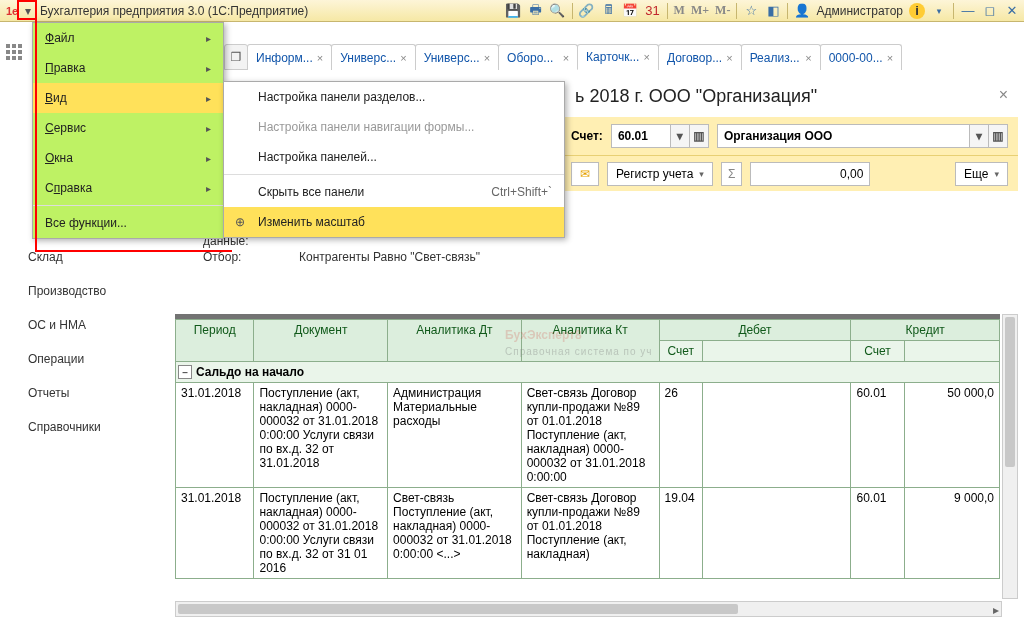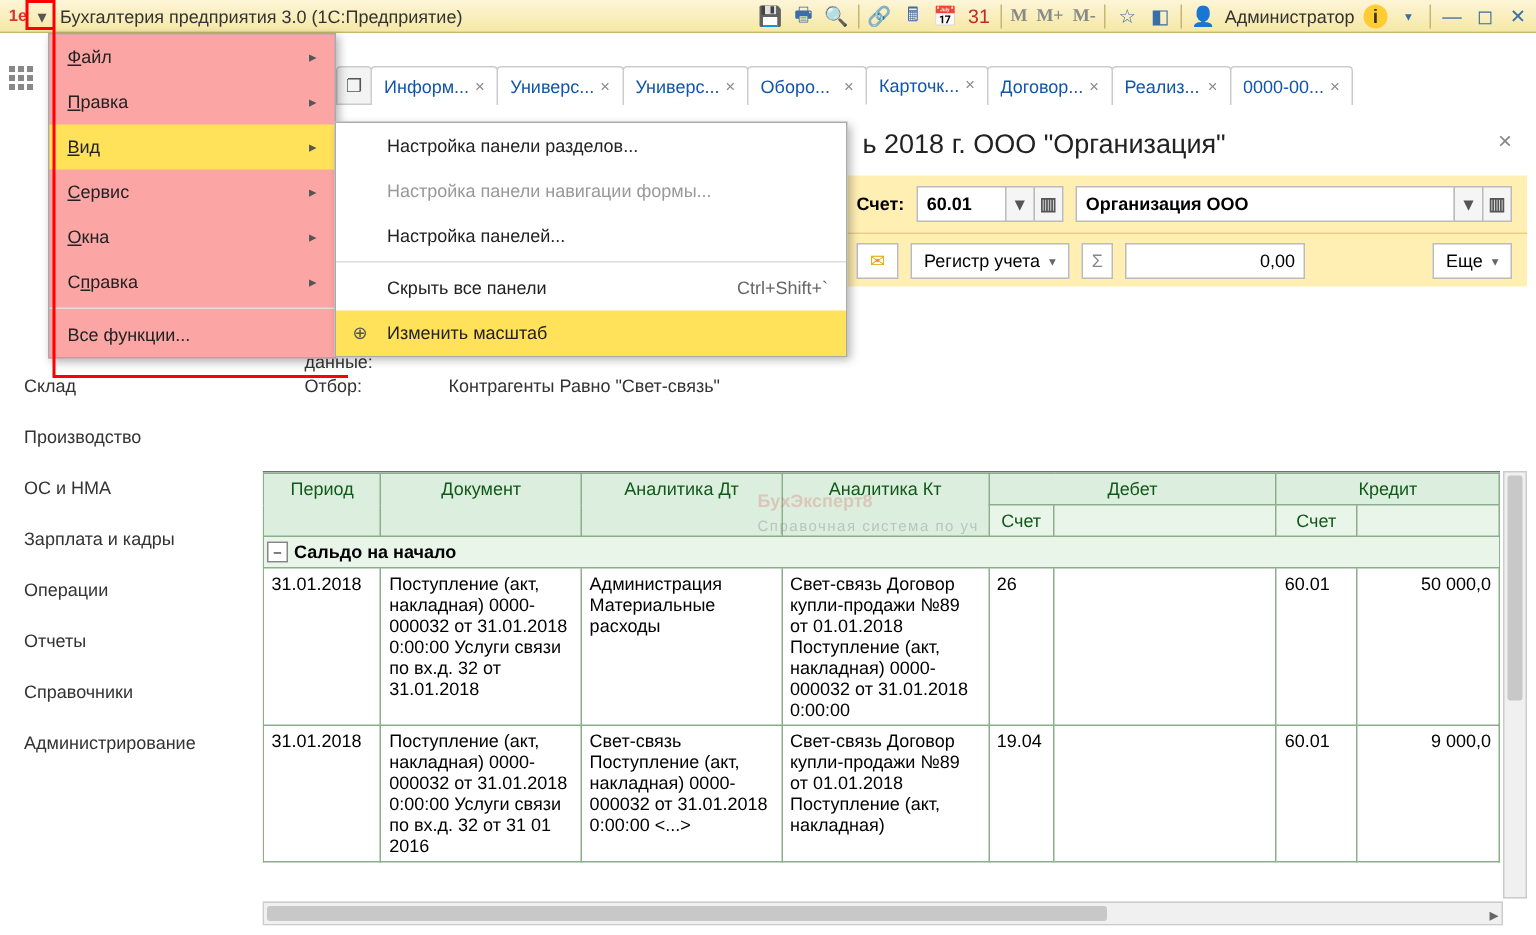--- a/index.html
+++ b/index.html
@@ -13,21 +13,21 @@
   .titlebar .right { margin-left:auto;display:flex;align-items:center;gap:6px;}
   .tb-icon { width:16px;height:16px;display:inline-flex;align-items:center;justify-content:center;color:#3a6ea5;font-size:13px;cursor:pointer;}
   .tb-sep { width:1px;height:16px;background:#c7b66f;}
   .tb-text { color:#333;}
   .tb-m   { color:#888;font-weight:bold;font-family:Georgia,serif;}
 
   
   .anno-box { position:absolute; top:0; left:17px; width:20px; height:20px; border:2px solid red; pointer-events:none;}
 
   
-  .menu-popup { position:absolute; top:22px; left:32px; width:192px; background:#fca5a5; border:1px solid #aaa; box-shadow:2px 2px 6px rgba(0,0,0,.3); z-index:50;}
+  .menu-popup { position:absolute; top:22px; left:32px; width:192px; background:#bef264; border:1px solid #aaa; box-shadow:2px 2px 6px rgba(0,0,0,.3); z-index:50;}
   .menu-item { height:30px; display:flex; align-items:center; padding:0 12px; color:#222; cursor:pointer; position:relative;}
   .menu-item .arrow { margin-left:auto;color:#555;font-size:10px;}
   .menu-item.highlight { background:#ffe15a;}
   .menu-item .first-letter { text-decoration:underline;}
   .menu-sep { height:1px;background:#ddd;margin:2px 0;}
 
   .submenu { position:absolute; top:81px; left:223px; width:342px; background:#fff; border:1px solid #aaa; box-shadow:2px 2px 6px rgba(0,0,0,.3); z-index:51;}
   .sub-item { height:30px; display:flex; align-items:center; padding:0 12px 0 34px; color:#222; cursor:pointer; position:relative;}
   .sub-item.disabled { color:#999;}
   .sub-item .shortcut { margin-left:auto;color:#666;}
@@ -45,21 +45,21 @@
   .tab .x { margin-left:auto;color:#888;font-size:11px;padding-left:4px;}
   .tab.active { background:#fff; border-bottom:1px solid #fff; font-weight:normal;}
   .tab .lbl { white-space:nowrap;overflow:hidden;text-overflow:ellipsis;}
 
   
   .appmenu-dots { position:absolute; top:44px; left:6px; width:18px;height:18px; display:grid;grid-template-columns:repeat(3,4px);grid-template-rows:repeat(3,4px);gap:2px;}
   .appmenu-dots span{background:#888;width:4px;height:4px;}
 
   
   .sidebar { position:absolute; top:80px; left:0; width:170px; bottom:0; background:#fff; padding-top:160px;}
-  .side-item { padding:10px 16px; color:#333;}
+  .side-item { padding:10px 28px; color:#333;}
 
   
   .content { position:absolute; top:72px; left:175px; right:6px; bottom:6px; background:#fff; overflow:hidden;}
   .doc-title { font-size:18px; color:#222; padding:14px 0 10px 400px; white-space:nowrap;}
   .doc-close { position:absolute; top:14px; right:10px; color:#888; font-size:16px; cursor:pointer;}
 
   .param-row { background:#ffefb3; height:38px; display:flex; align-items:center; padding:0 10px; gap:8px;font-weight:bold;}
   .param-row .inp { height:24px; border:1px solid #bbb; background:#fff; padding:0 6px; display:flex; align-items:center;}
   .param-row .btn-split{display:flex;}
   .param-row .mini{width:20px;height:24px;border:1px solid #bbb;background:#f5f5f5;display:flex;align-items:center;justify-content:center;color:#555;margin-left:-1px;}
@@ -72,21 +72,21 @@
   .report-head { padding:10px 12px 4px 28px; }
   .report-head .rh-title { font-size:15px; font-weight:bold;}
   .report-head .rh-line { display:flex; gap:8px; color:#333; margin-top:2px;}
   .report-head .rh-label { width:88px;}
 
   
   .watermark { position:absolute; top:240px; left:330px; font-size:30px; font-weight:bold; color:rgba(210,70,60,.22); pointer-events:none; white-space:nowrap; z-index:1;}
   .watermark small{display:block;font-size:10px;font-weight:normal;color:rgba(120,120,120,.35);letter-spacing:1px;text-align:center;}
 
   
-  .tbl-wrap { position:absolute; top:242px; left:0; right:18px; bottom:18px; overflow:hidden; border-top:1px solid #737373;}
+  .tbl-wrap { position:absolute; top:242px; left:0; right:18px; bottom:18px; overflow:hidden; border-top:5px solid #737373;}
   table.rep { border-collapse:collapse; width:100%; }
   table.rep th, table.rep td { border:1px solid #8cae8c; padding:3px 5px; vertical-align:top; font-size:12px; background:#fff;}
   table.rep thead th { background:#dceedd; color:#10591a; font-weight:normal; text-align:center;}
   table.rep thead tr.sub th { background:#eaf5ea;margin-top:40px;}
   table.rep .saldo td { background:#eaf5ea; font-weight:bold;}
   .col-period{width:74px;} .col-doc{width:126px;} .col-adt{width:126px;} .col-akt{width:130px;}
   .col-dacc{width:40px;} .col-dval{width:140px;} .col-cacc{width:50px;} .col-cval{width:90px;}
   .num{text-align:right;}
   .tree-toggle{position:absolute;left:2px;width:14px;height:14px;border:1px solid #888;display:flex;align-items:center;justify-content:center;font-size:10px;color:#555;background:#fff;}
   .saldo-row{position:relative;}
@@ -180,25 +180,23 @@
   <div class="tab">
       <span class="lbl">0000-00...</span>
       <span class="x">×</span>
     </div>
 </div>
 
 <div class="sidebar">
   <div class="side-item">Склад</div>
   <div class="side-item">Производство</div>
   <div class="side-item">ОС и НМА</div>
-  <div class="side-item">Зарплата и кадры</div>
   <div class="side-item">Операции</div>
   <div class="side-item">Отчеты</div>
   <div class="side-item">Справочники</div>
-  <div class="side-item">Администрирование</div>
 </div>
 
 <div class="content">
   <div class="doc-title">ь 2018 г. ООО "Организация"</div>
   <div class="doc-close">×</div>
 
   <div class="param-row" style="padding-left:396px">
     <span>Счет:</span>
     <div class="btn-split">
       <div class="inp" style="width:60px">60.01</div>

